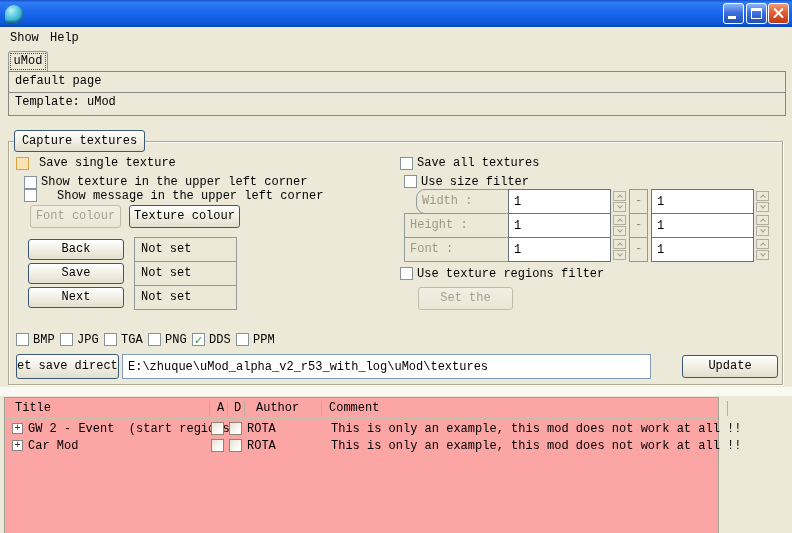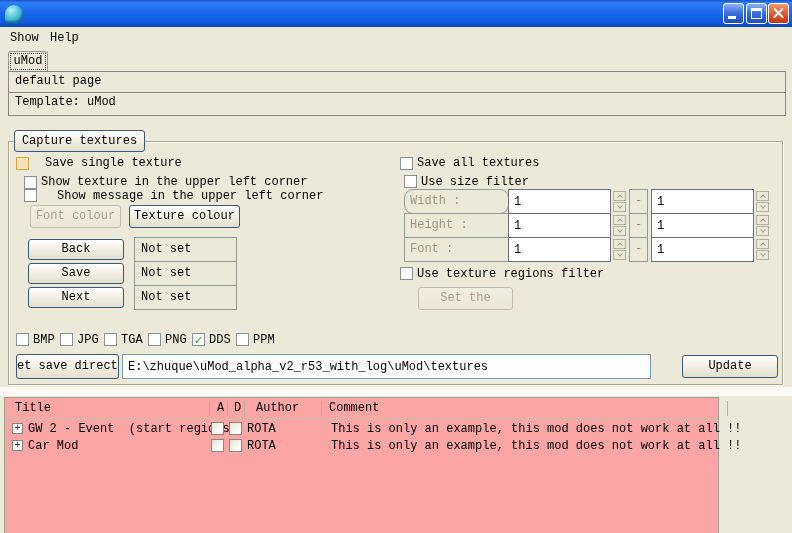--- a/index.html
+++ b/index.html
@@ -129,21 +129,21 @@
 <div class="abs menu-item" style="left:44px;">Help</div>
 
 <div class="abs tab">uMod</div>
 <div class="abs hfield" style="top:71px;">default page</div>
 <div class="abs hfield" style="top:92px;">Template: uMod</div>
 
 <div class="abs groupbox"></div>
 <div class="abs btn" style="left:14px; top:130px; width:131px; height:22px; line-height:20px; z-index:2;">Capture textures &lt;&lt;</div>
 
 <div class="abs chk hot" style="left:16px; top:157px;"></div>
-<div class="abs lbl" style="left:45px; top:157px;">Save single texture</div>
+<div class="abs lbl" style="left:39px; top:157px;">Save single texture</div>
 
 <div class="abs chk" style="left:24px; top:176px;"></div>
 <div class="abs lbl" style="left:41px; top:176px;">Show texture in the upper left corner</div>
 
 <div class="abs chk" style="left:24px; top:189px;"></div>
 <div class="abs lbl" style="left:57px; top:190px;">Show message in the upper left corner</div>
 
 <div class="abs btn disabled" style="left:30px; top:205px; width:91px; height:23px; line-height:21px;">Font colour</div>
 <div class="abs btn" style="left:129px; top:205px; width:111px; height:23px; line-height:21px;">Texture colour</div>
 
@@ -154,21 +154,21 @@
 <div class="abs notset" style="left:134px; top:237px; width:103px; height:25px;">Not set</div>
 <div class="abs notset" style="left:134px; top:261px; width:103px; height:25px;">Not set</div>
 <div class="abs notset" style="left:134px; top:285px; width:103px; height:25px;">Not set</div>
 
 <div class="abs chk" style="left:400px; top:157px;"></div>
 <div class="abs lbl" style="left:417px; top:157px;">Save all textures</div>
 
 <div class="abs chk" style="left:404px; top:175px;"></div>
 <div class="abs lbl" style="left:421px; top:176px;">Use size filter</div>
 
-<div class="abs szlabel" style="left:404px; top:189px; width:105px; height:25px;border-radius:9px;">Width :</div>
+<div class="abs szlabel" style="left:416px; top:189px; width:105px; height:25px;border-radius:9px;">Width :</div>
 <input class="abs szinput" style="left: 508px; top: 189px; width: 103px; height: 25px;" readonly="" value="1">
 <div class="abs spinner" style="left:613px; top:191px;">
     <div class="sphalf">
       <div class="chv up"></div>
     </div>
     <div class="sphalf">
       <div class="chv down"></div>
     </div>
   </div>
 <div class="abs dash" style="left:629px; top:189px; width:19px; height:25px;">-</div>

